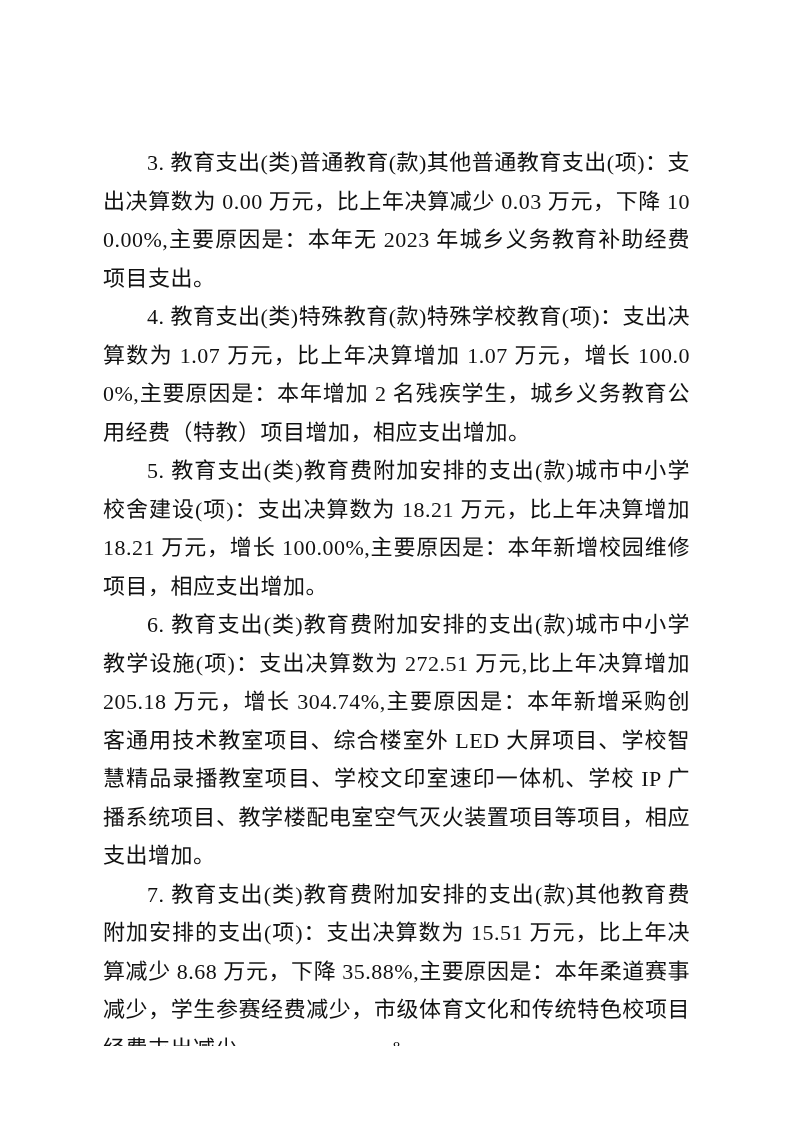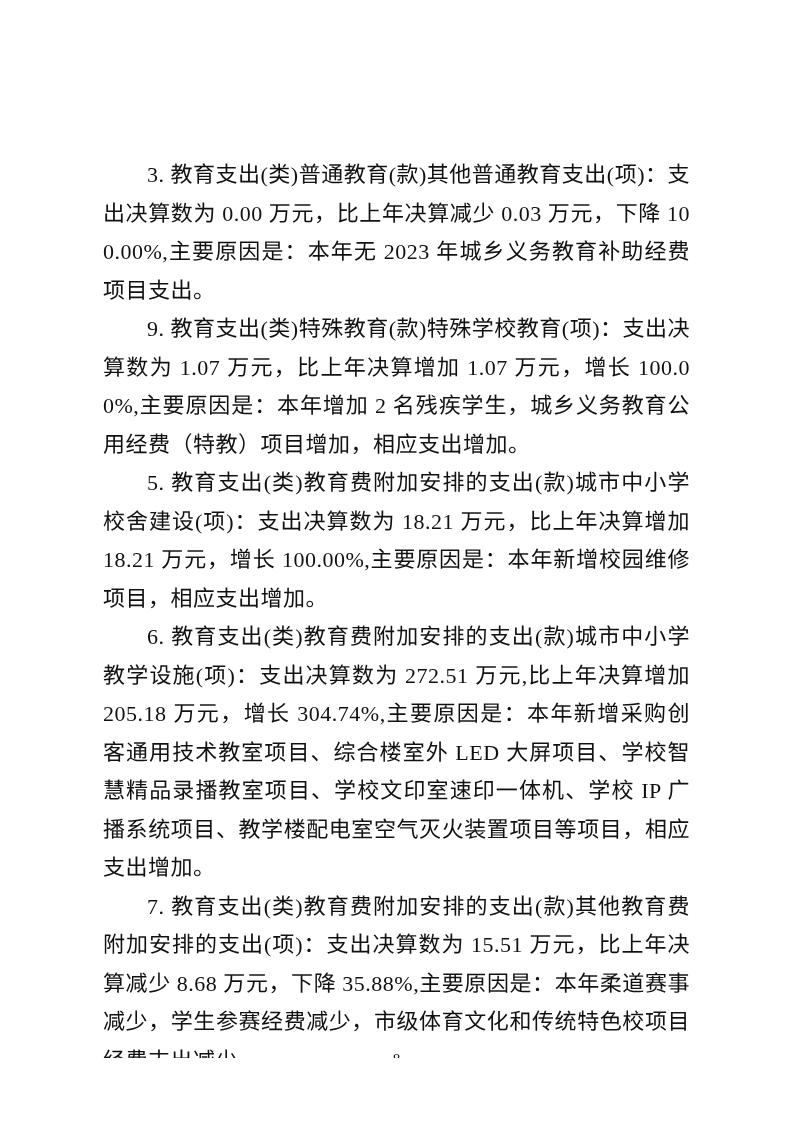--- a/index.html
+++ b/index.html
@@ -4,21 +4,21 @@
 <style>
   html, body {
     margin: 0;
     padding: 0;
     background: #ffffff;
   }
   .page {
     position: relative;
     width: 793px;
     height: 1046px;
-    margin: 12px auto;
+    margin: 0 auto;
     background: #ffffff;
     overflow: hidden;
     font-family: "Liberation Serif", "DejaVu Serif", serif;
     color: #111111;
   }
   .content {
     position: absolute;
     left: 103px;
     top: 144px;
     width: 587px;
@@ -46,21 +46,21 @@
     color: #111111;
     font-family: "Liberation Serif", "DejaVu Serif", serif;
   }
 </style>
 </head>
 <body>
 
 <div class="page">
   <div class="content">
     <p>3. 教育支出(类)普通教育(款)其他普通教育支出(项)：支出决算数为 0.00 万元，比上年决算减少 0.03 万元，下降 100.00%,主要原因是：本年无 2023 年城乡义务教育补助经费项目支出。</p>
-    <p>9. 教育支出(类)特殊教育(款)特殊学校教育(项)：支出决算数为 1.07 万元，比上年决算增加 1.07 万元，增长 100.00%,主要原因是：本年增加 2 名残疾学生，城乡义务教育公用经费（特教）项目增加，相应支出增加。</p>
+    <p>4. 教育支出(类)特殊教育(款)特殊学校教育(项)：支出决算数为 1.07 万元，比上年决算增加 1.07 万元，增长 100.00%,主要原因是：本年增加 2 名残疾学生，城乡义务教育公用经费（特教）项目增加，相应支出增加。</p>
     <p>5. 教育支出(类)教育费附加安排的支出(款)城市中小学校舍建设(项)：支出决算数为 18.21 万元，比上年决算增加 18.21 万元，增长 100.00%,主要原因是：本年新增校园维修项目，相应支出增加。</p>
     <p>6. 教育支出(类)教育费附加安排的支出(款)城市中小学教学设施(项)：支出决算数为 272.51 万元,比上年决算增加 205.18 万元，增长 304.74%,主要原因是：本年新增采购创客通用技术教室项目、综合楼室外 LED 大屏项目、学校智慧精品录播教室项目、学校文印室速印一体机、学校 IP 广播系统项目、教学楼配电室空气灭火装置项目等项目，相应支出增加。</p>
     <p>7. 教育支出(类)教育费附加安排的支出(款)其他教育费附加安排的支出(项)：支出决算数为 15.51 万元，比上年决算减少 8.68 万元，下降 35.88%,主要原因是：本年柔道赛事减少，学生参赛经费减少，市级体育文化和传统特色校项目经费支出减少。</p>
   </div>
   <div class="footer">
     <span class="page-number">8</span>
   </div>
 </div>
 
 </body></html>

